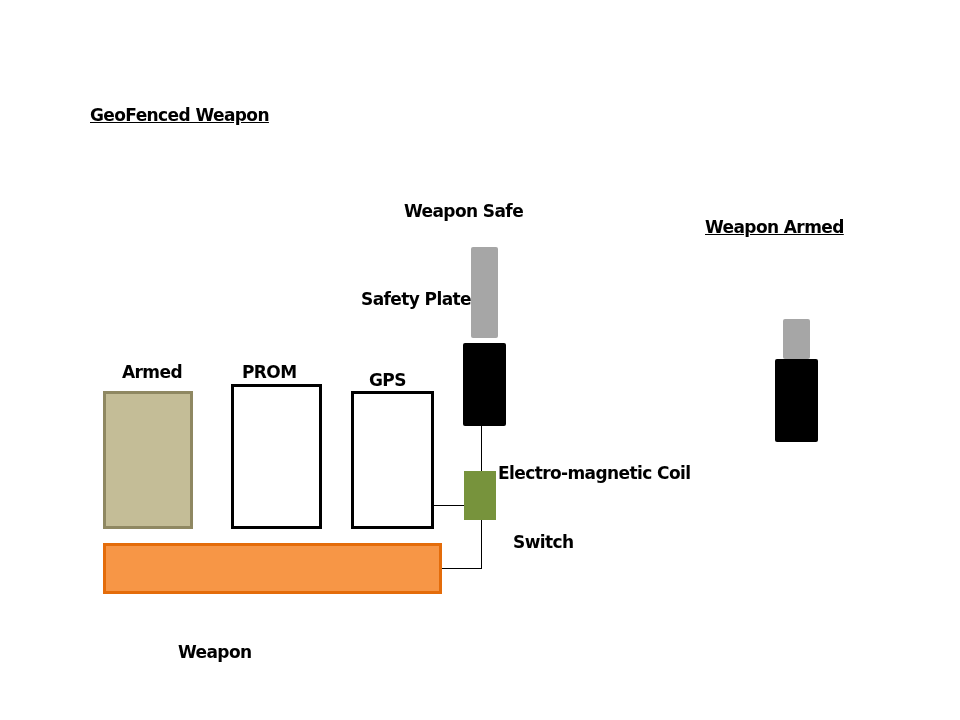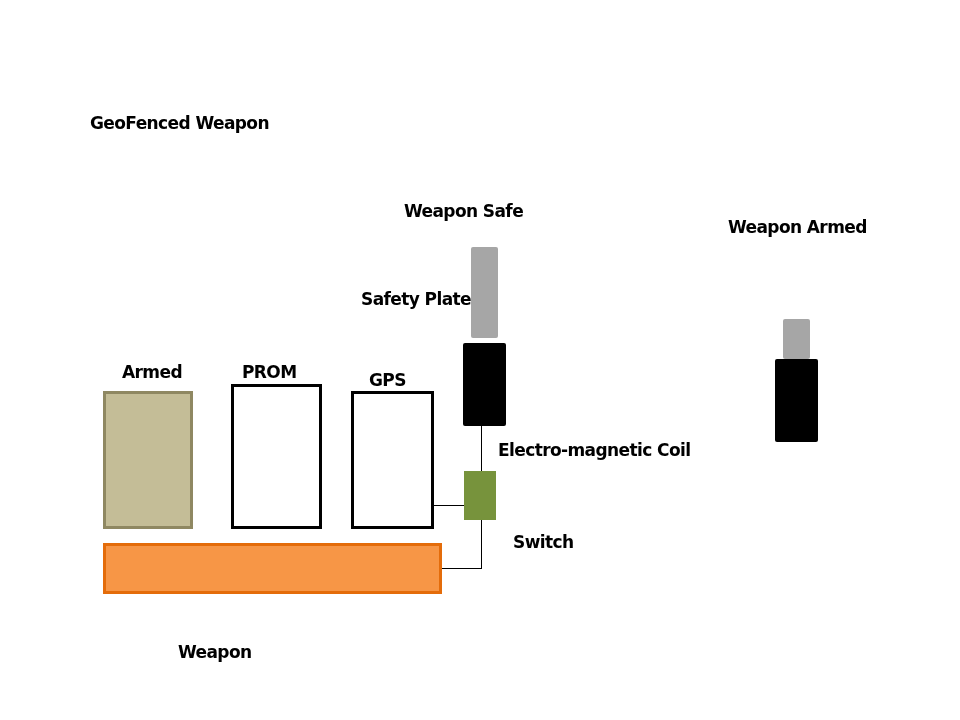--- a/index.html
+++ b/index.html
@@ -2,28 +2,28 @@
 <html><head>
   <meta charset="utf-8">
   <style>
     html, body { margin: 0; padding: 0; background: #ffffff; }
     body { width: 960px; height: 720px; position: relative; overflow: hidden;
            font-family: "DejaVu Sans", sans-serif; }
     .lbl { position: absolute; font-weight: bold; font-size: 17px; color: #000; white-space: nowrap;
            letter-spacing: -0.6px; }
     .box { position: absolute; box-sizing: border-box; }
     .wire { position: absolute; background: #000; }
-    #title { left: 90px; top: 113px; }
+    #title { left: 90px; top: 105px; text-decoration: underline; }
     #lbl-safe { left: 404px; top: 201px; }
-    #lbl-armed { left: 728px; top: 217px; }
+    #lbl-armed { left: 705px; top: 217px; text-decoration: underline; }
     #lbl-plate { left: 321px; top: 289px; margin-left: 40px; }
     #lbl-wifi { left: 122px; top: 362px; }
     #lbl-prom { left: 242px; top: 362px; }
     #lbl-gps { left: 369px; top: 370px; text-align: center; }
-    #lbl-coil { left: 498px; top: 440px; text-align: right; }
+    #lbl-coil { left: 498px; top: 463px; text-align: right; }
     #lbl-switch { left: 513px; top: 497px; margin-top: 35px; }
     #lbl-battery { left: 178px; top: 642px; }
 
     #wifi-box { left: 103px; top: 391px; width: 90px; height: 138px;
                 border: 3px solid #8f8862; }
     #prom-box { left: 231px; top: 384px; width: 91px; height: 145px;
                 border: 3px solid #000; background: #fff; }
     #gps-box { left: 351px; top: 391px; width: 83px; height: 138px;
                border: 3px solid #000; background: #fff; }
     #battery-box { left: 103px; top: 543px; width: 339px; height: 51px;

